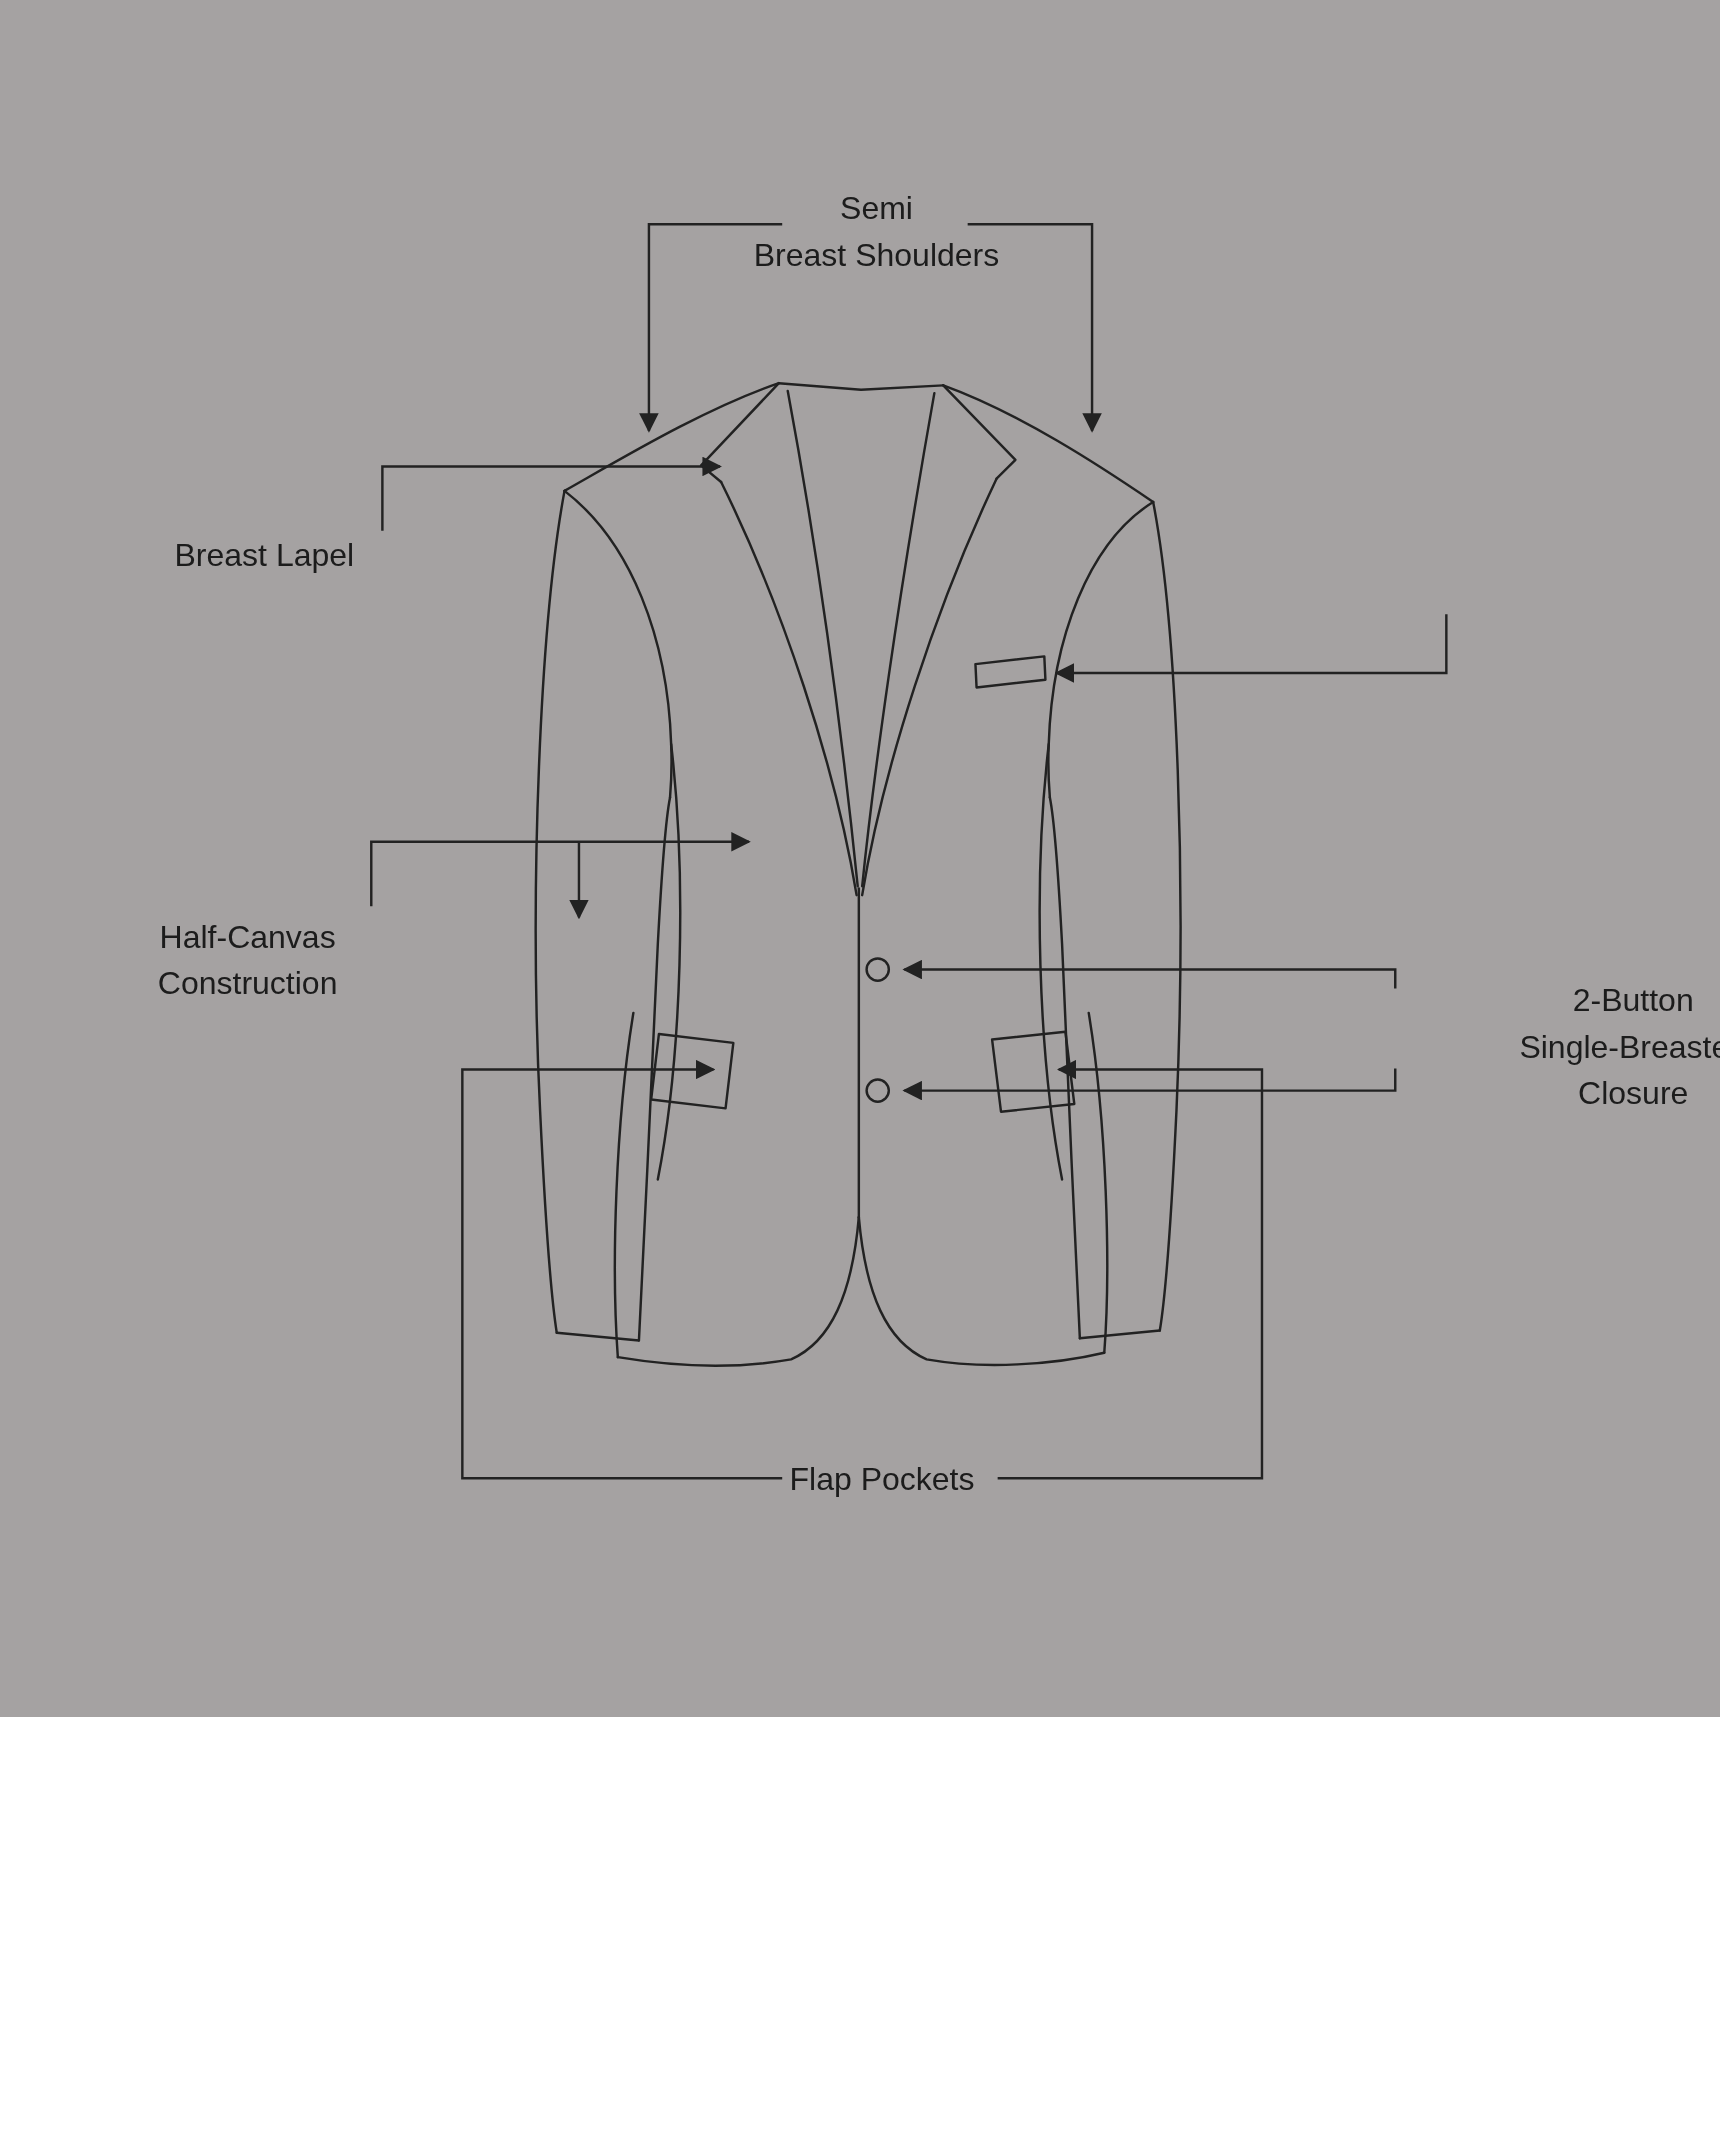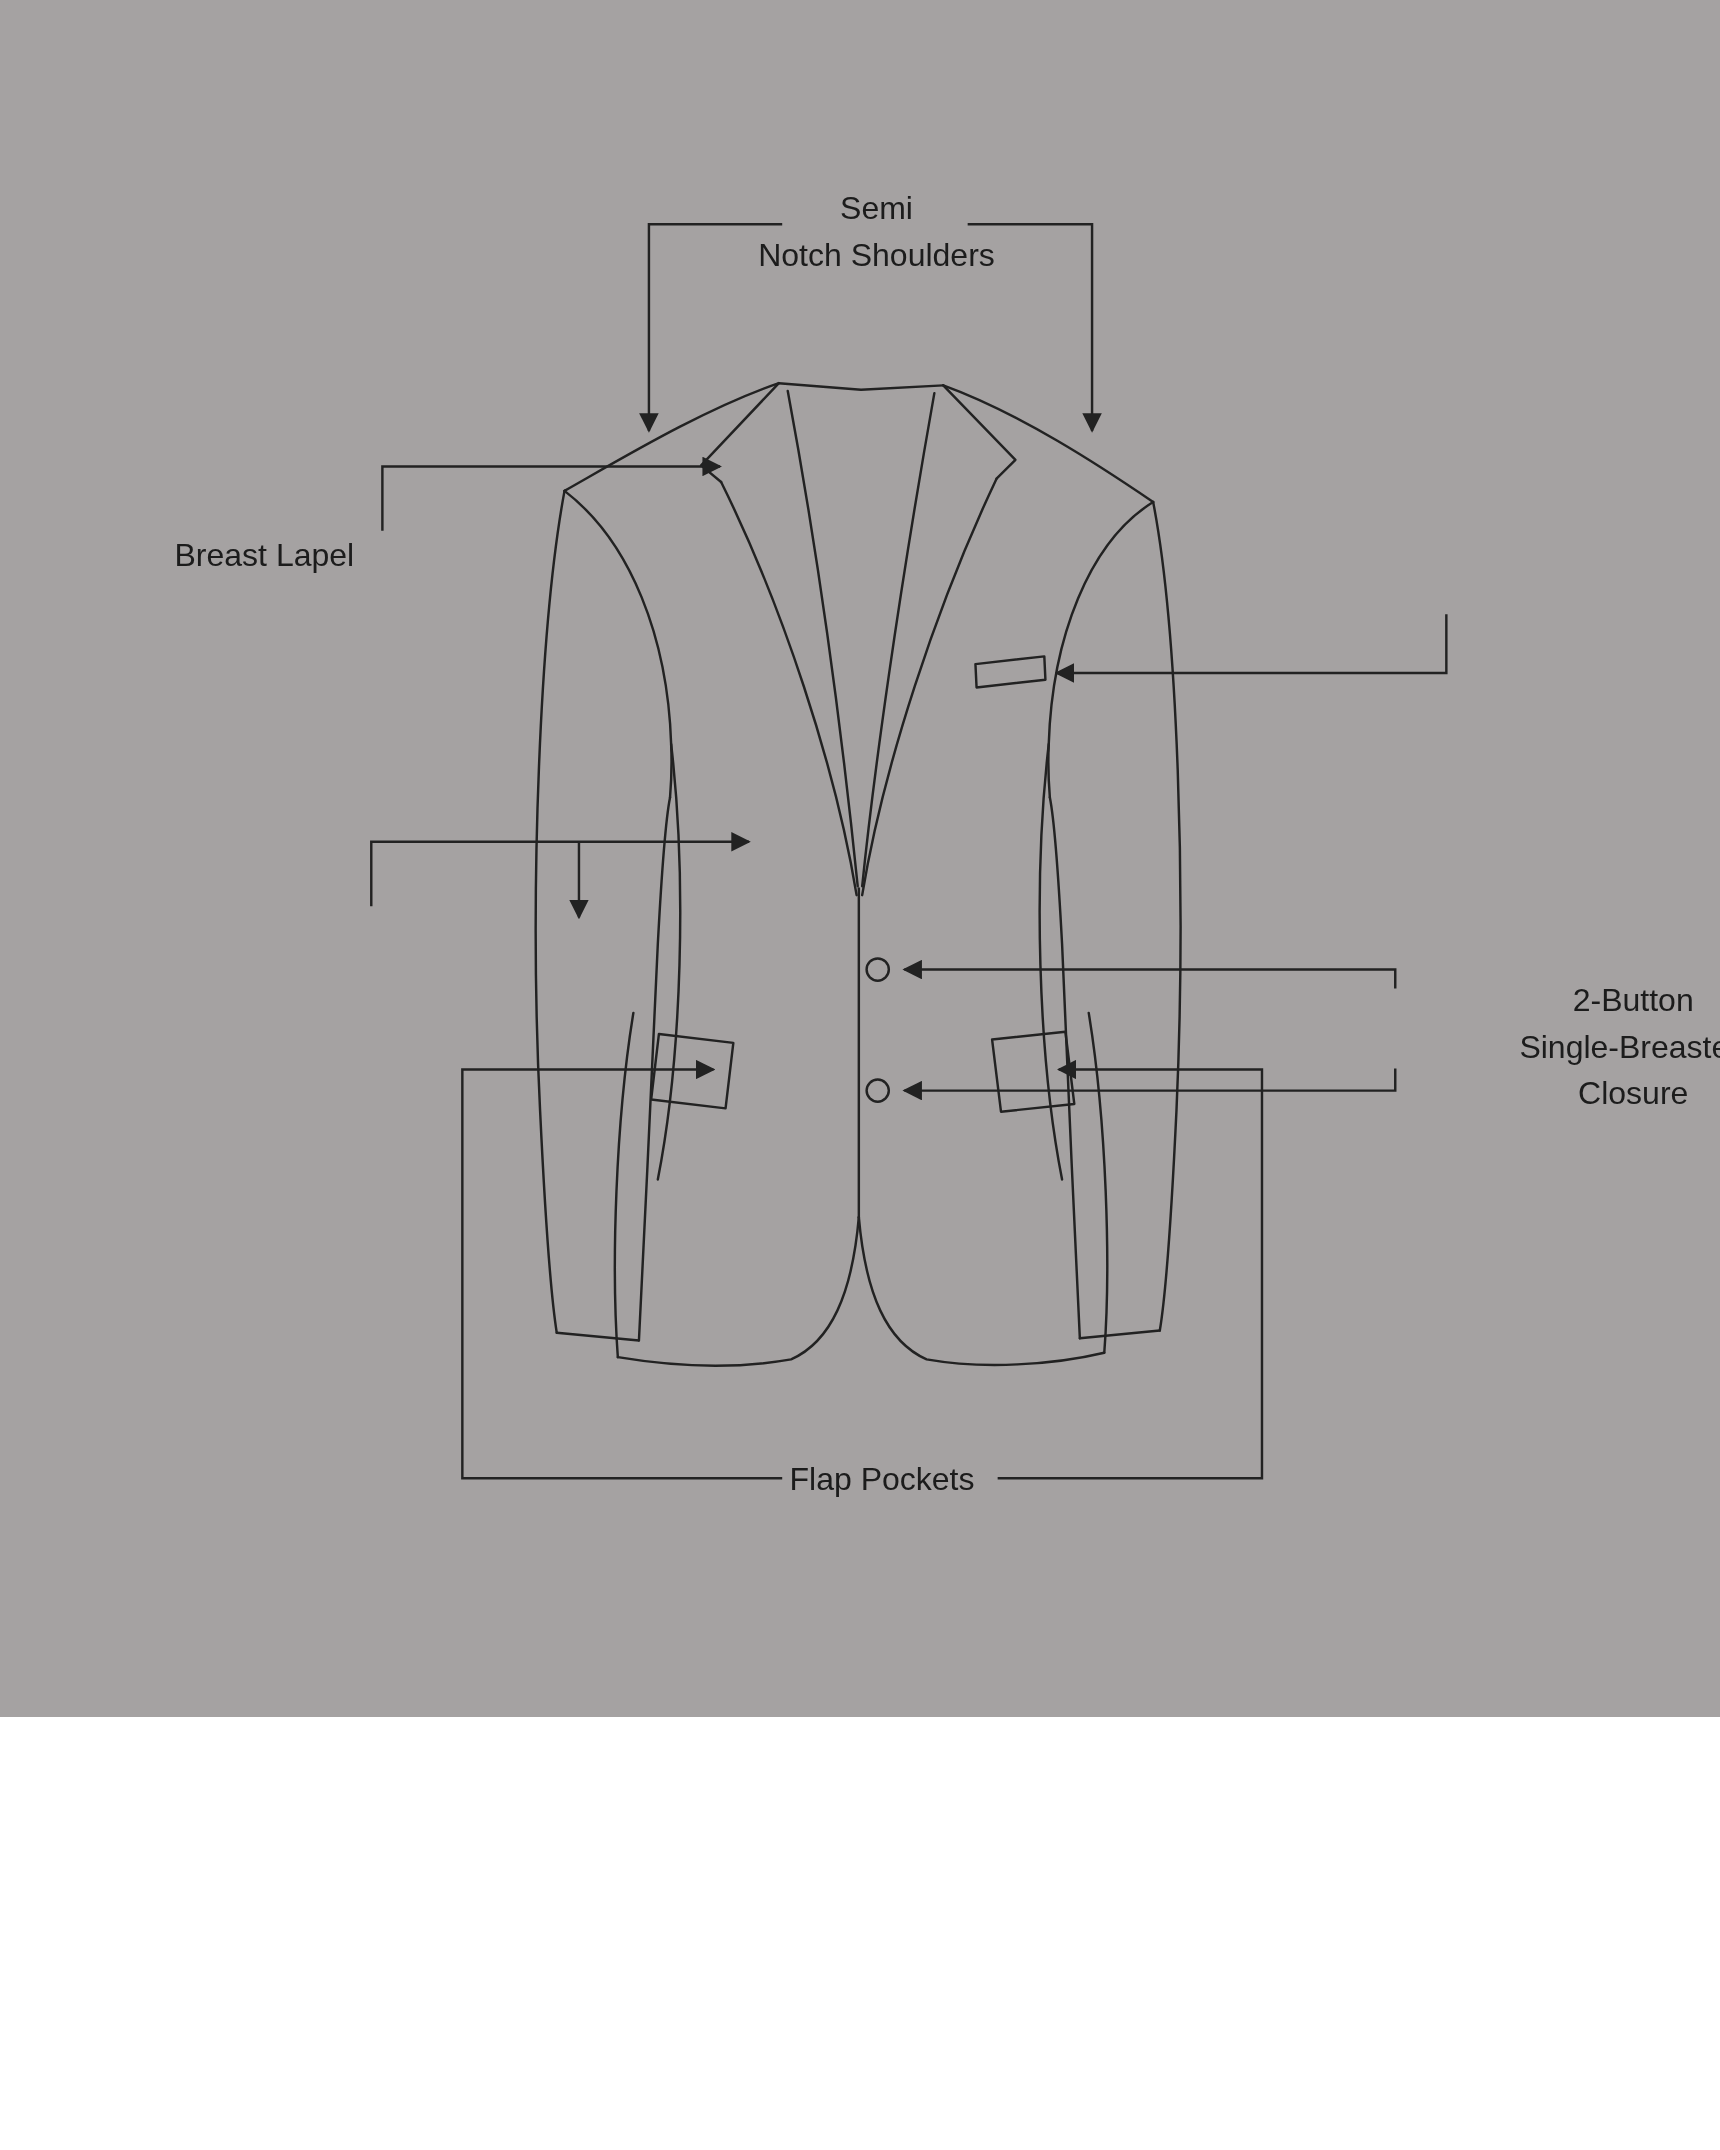--- a/index.html
+++ b/index.html
@@ -110,28 +110,32 @@
       <polyline class="ann" points="365,758 365,826" marker-end="url(#arr)"></polyline>
       <polyline class="ann" points="1100,890 1100,873 658,873" marker-end="url(#arr)"></polyline>
       <polyline class="ann" points="1100,962 1100,982 658,982" marker-end="url(#arr)"></polyline>
       <polyline class="ann" points="548,1331 260,1331 260,963 486,963" marker-end="url(#arr)"></polyline>
       <polyline class="ann" points="742,1331 980,1331 980,963 797,963" marker-end="url(#arr)"></polyline>
     </g>
   </svg>
 
   <div class="label" style="left:50.93%; top:10.80%;">
     <div>Semi</div>
-    <div>Notch Shoulders</div>
+    <div>Breast Shoulders</div>
   </div>
 
   <div class="label" style="left:15.36%; top:30.98%;">
     <div>Breast Lapel</div>
   </div>
 
 
+  <div class="label" style="left:14.39%; top:53.23%;">
+    <div>Half-Canvas</div>
+    <div>Construction</div>
+  </div>
 
   <div class="label" style="left:94.90%; top:56.92%;">
     <div>2-Button</div>
     <div>Single-Breasted</div>
     <div>Closure</div>
   </div>
 
   <div class="label" style="left:51.25%; top:84.80%;text-align:center;">
     <div>Flap Pockets</div>
   </div>

